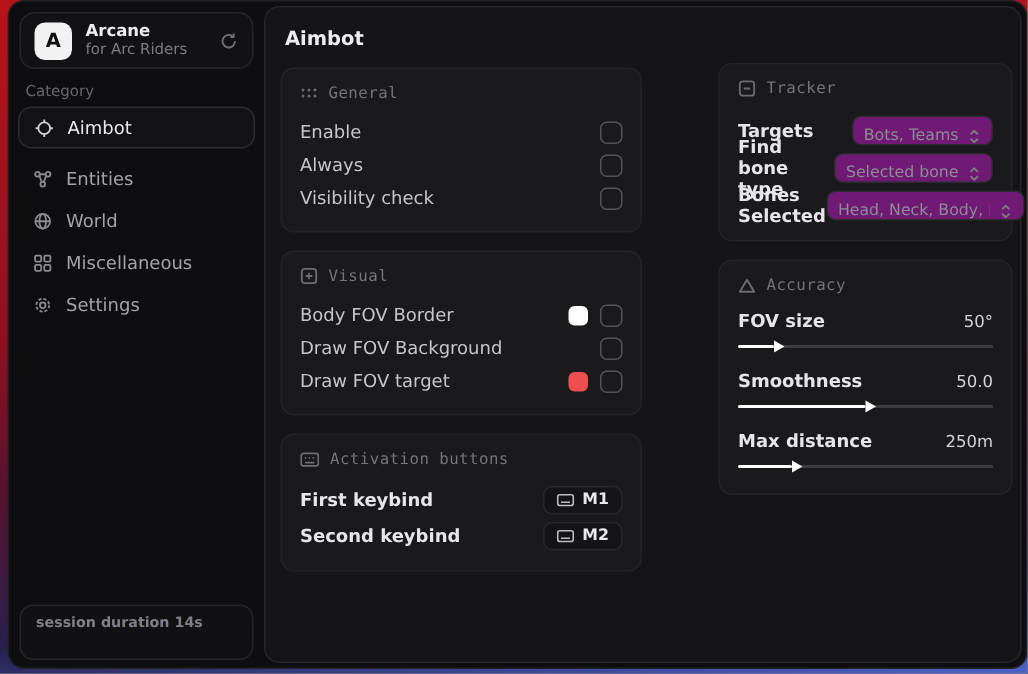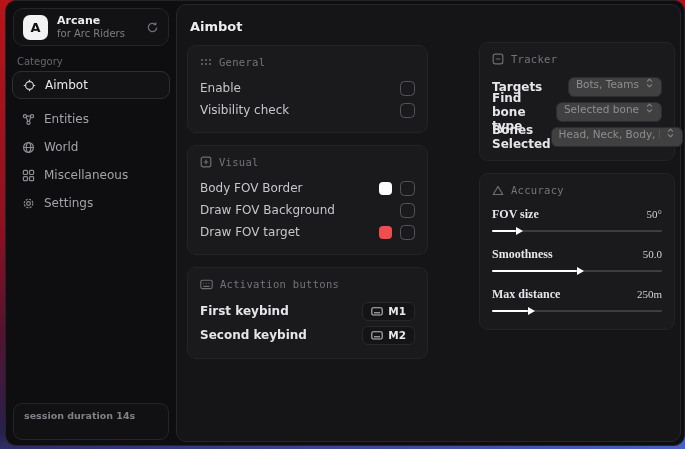--- a/index.html
+++ b/index.html
@@ -82,27 +82,27 @@
   }
   .swatch { width:13px; height:13px; border-radius:4px; cursor:pointer; }
   .keybtn {
     display:flex; align-items:center; gap:5px; height:19px; padding:0 8px;
     background:#141416; border:1px solid #28282c; border-radius:6px;
     color:#e8e8ec; font-size:10.5px; font-weight:bold; cursor:pointer;
   }
   .keybtn .kb-ic { display:flex; color:#bdbdc2; }
   .tracker-row { height:25px; }
   .dropdown {
-    display:flex; align-items:flex-start; gap:6px; height:20px; padding:0 7px;
-    background:#404040; border:1px solid #2b2b30; border-radius:6px;
+    display:flex; align-items:flex-end; gap:6px; height:20px; padding:0 7px;
+    background:#701a75; border:1px solid #2b2b30; border-radius:6px;
     color:#8d8d94; font-size:10.5px; cursor:pointer; max-width:150px;
   }
   .dropdown .dd-text { white-space:nowrap; overflow:hidden; }
   .dropdown .dd-ic { display:flex; color:#7c7c83; flex-shrink:0; }
-  .acc-group { margin-top:4px; margin-bottom:9px;font-family:Liberation Serif, serif; }
+  .acc-group { margin-top:4px; margin-bottom:9px; }
   .acc-top { display:flex; justify-content:space-between; align-items:center; height:18px; }
   .acc-value { color:#d2d2d7; font-size:11px; }
   .slider { position:relative; height:10px; margin-top:3px; cursor:pointer; }
   .slider-track { position:absolute; top:4px; left:0; right:0; height:2px; background:#3c3c42; border-radius:1px; }
   .slider-fill { position:absolute; top:4px; left:0; height:2px; background:#ffffff; border-radius:1px; }
   .slider-thumb {
     position:absolute; right:-7px; top:-3px; width:0; height:0;
     border-left:7px solid #ffffff; border-top:4px solid transparent; border-bottom:4px solid transparent;
   }
   svg { display:block; }
@@ -205,20 +205,24 @@
                 <circle cx="10" cy="8" r="1"></circle>
             </svg>
           </span>
           <span>General</span>
         </div>
         <div class="row">
           <span class="row-label">Enable</span>
           <span class="checkbox"></span>
         </div>
         <div class="row">
+          <span class="row-label">Always</span>
+          <span class="checkbox"></span>
+        </div>
+        <div class="row">
           <span class="row-label">Visibility check</span>
           <span class="checkbox"></span>
         </div>
       </div>
 
       <div class="card">
         <div class="card-head">
           <span class="hd-ic">
             <svg width="12" height="12" viewBox="0 0 12 12" fill="none" stroke="currentColor" stroke-width="1.2">
               <rect x="1.2" y="1.2" width="9.6" height="9.6" rx="2"></rect>

